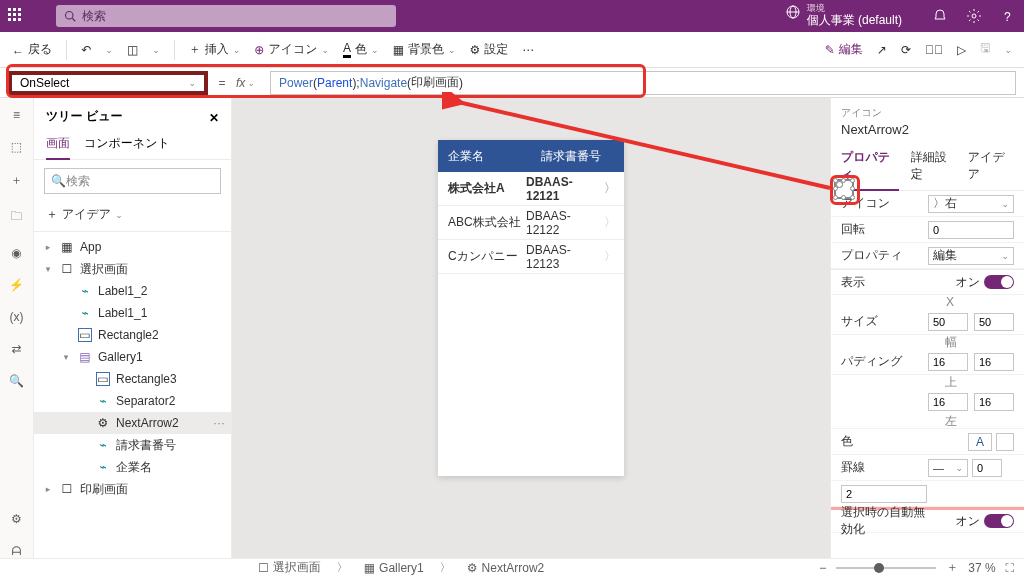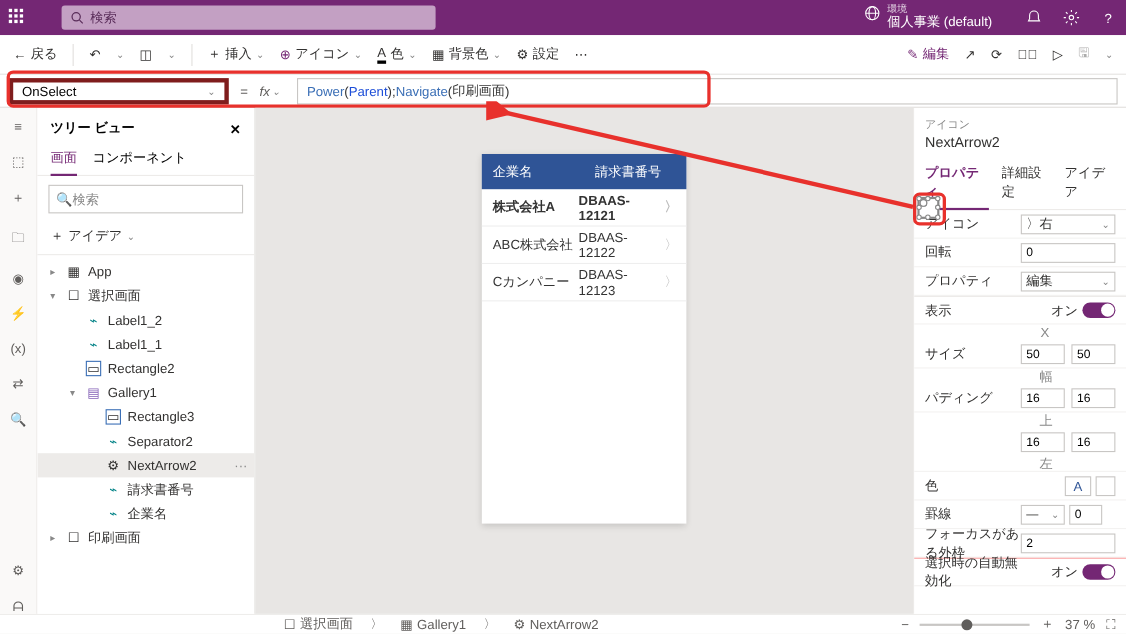--- a/index.html
+++ b/index.html
@@ -418,24 +418,23 @@
           </div>
         </div>
       <div class="pr">
           <div class="pl">罫線</div>
           <div class="pv" style="display:flex;gap:4px">
             <div class="dd" style="width:40px">— <span class="chev">⌄</span></div>
             <input style="width: 30px;" value="0">
           </div>
         </div>
       <div class="pr">
-          <div class="pl">フォーカスがある外枠</div>
           <div class="pv"><input value="2" style=""></div>
         </div>
-      <div class="pr" style="border-top:1px solid #fca5a5">
+      <div class="pr" style="border-top:3px solid #fca5a5">
           <div class="pl">選択時の自動無効化</div>
           <div class="pv" style="display:flex;justify-content:flex-end;align-items:center;gap:4px">
             <span>オン</span>
             <div class="toggle"></div>
           </div>
         </div>
 
     </div>
   </div>
 </div>

